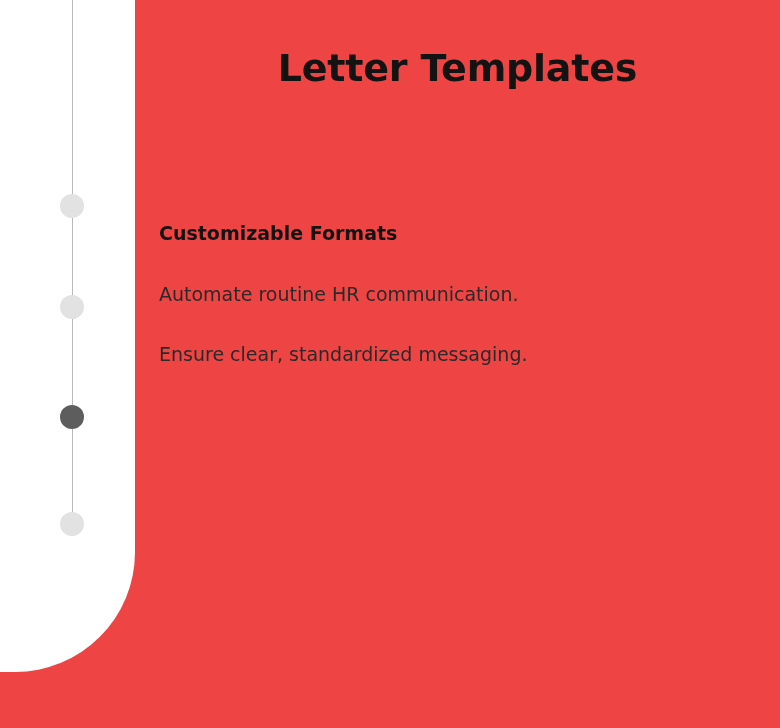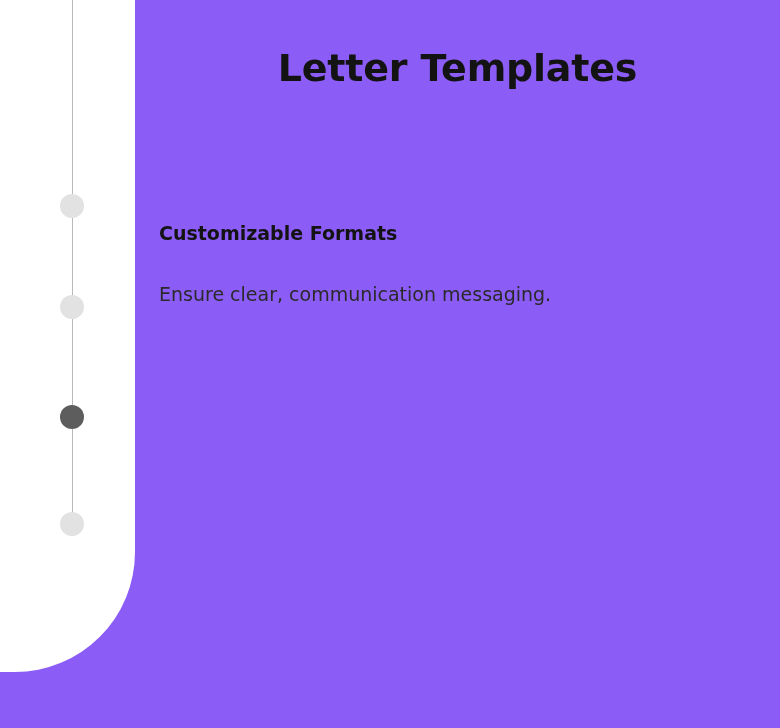--- a/index.html
+++ b/index.html
@@ -10,21 +10,21 @@
     width: 780px;
     height: 728px;
     background: #f7dfdc;
     font-family: "DejaVu Sans", sans-serif;
     overflow: hidden;
   }
   .page {
     position: relative;
     width: 780px;
     height: 728px;
-    background: #8b5cf6;
+    background: #ef4444;
   }
   
   .left-panel {
     position: absolute;
     left: 0;
     top: 0;
     width: 135px;
     height: 672px;
     background: #ffffff;
     border-bottom-right-radius: 120px;
@@ -112,21 +112,22 @@
   <div class="items">
 
     <div class="item">
     </div>
 
     <div class="item">
       <p class="item-heading">Customizable Formats</p>
     </div>
 
     <div class="item">
+      <p class="item-desc">Automate routine HR communication.</p>
     </div>
 
     <div class="item">
-      <p class="item-desc">Ensure clear, communication messaging.</p>
+      <p class="item-desc">Ensure clear, standardized messaging.</p>
     </div>
 
   </div>
 
 </div>
 
 </body></html>

